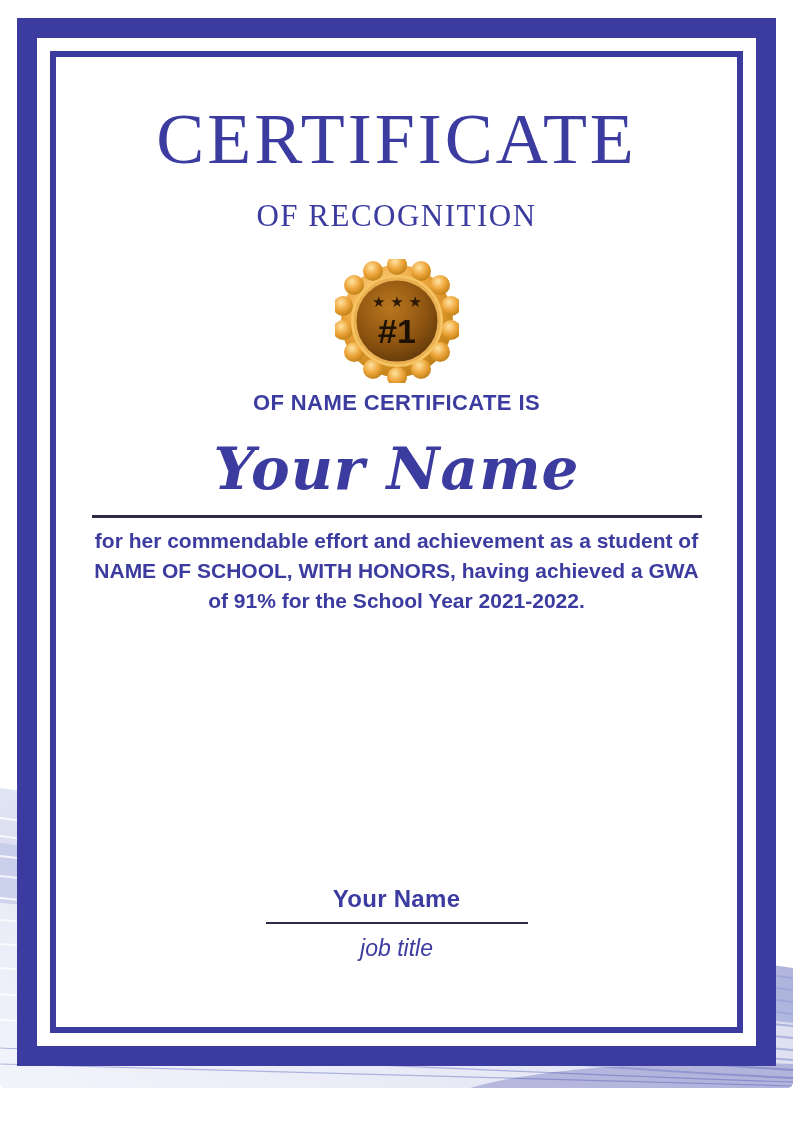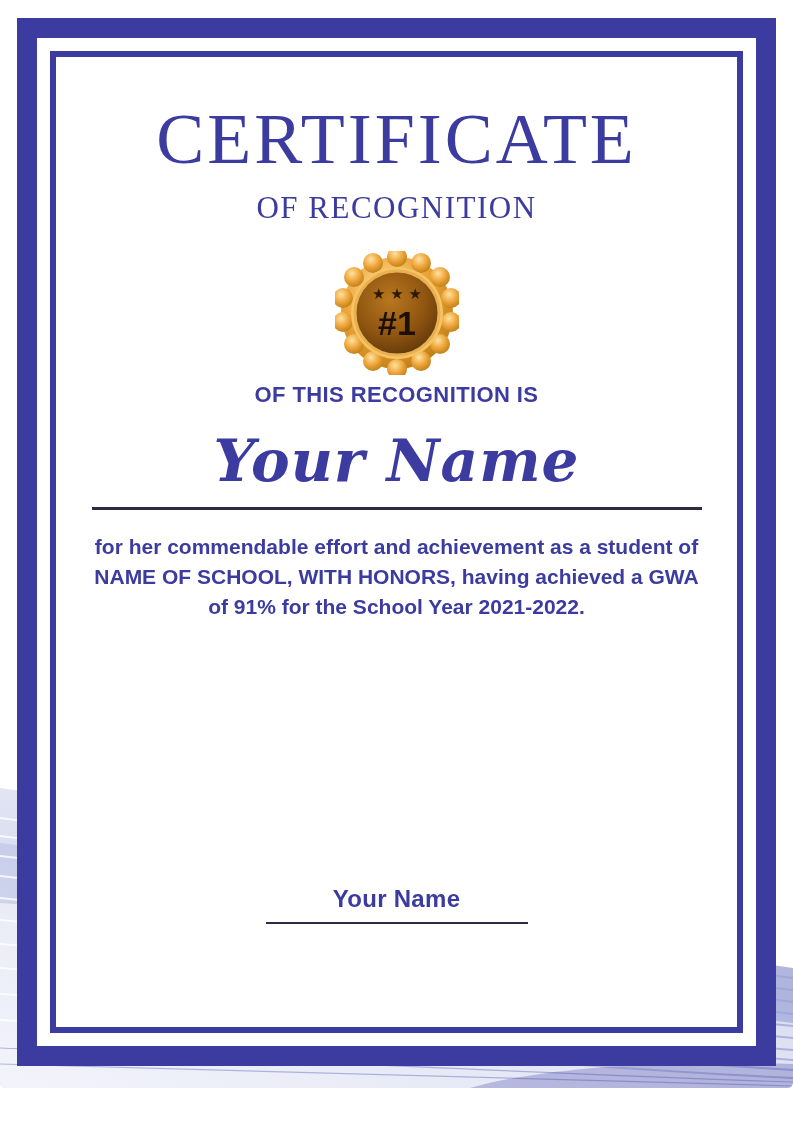--- a/index.html
+++ b/index.html
@@ -81,21 +81,21 @@
     margin: 0;
     padding-top: 44px;
     font-family: "Liberation Serif", serif;
     font-size: 72px;
     line-height: 76px;
     letter-spacing: 3px;
     color: #3b3ba0;
     font-weight: 400;
   }
   .cert-subtitle {
-    margin: 4px;
+    margin: 12px;
     padding-top: 10px;
     font-family: "Liberation Serif", serif;
     font-size: 31px;
     line-height: 34px;
     letter-spacing: 1.5px;
     color: #3b3ba0;
     font-weight: 400;
   }
 
   .seal-wrap {
@@ -127,21 +127,21 @@
 
   .rule {
     width: 610px;
     height: 3px;
     background: #2b2b45;
     margin: 14px auto 0 auto;
   }
 
   .body-text {
     margin: 0 auto;
-    padding-top: 22px;
+    padding-top: 8px;
     width: 612px;
     font-size: 21px;
     line-height: 30px;
     font-weight: bold;
     color: #3b3ba0;
   }
   .body-text.second {
     padding-top: 26px;
   }
 
@@ -270,27 +270,28 @@
             <circle r="46" fill="#f6c463"></circle>
             <circle r="42" fill="url(#sealInner)"></circle>
             <circle r="42" fill="none" stroke="#e9b052" stroke-width="3"></circle>
             <text x="0" y="-14" text-anchor="middle" font-size="15" fill="#2f1a05" font-family="DejaVu Sans, sans-serif">★ ★ ★</text>
             <text x="0" y="22" text-anchor="middle" font-size="34" font-weight="bold" fill="#1c1004" font-family="Liberation Sans, sans-serif">#1</text>
           </g>
         </g>
       </svg>
     </div>
 
-    <div class="awarded-line">OF THIS RECOGNITION IS</div>
+    <div class="awarded-line">OF NAME CERTIFICATE IS</div>
 
     <div class="recipient">Your Name</div>
 
     <div class="rule"></div>
 
     <p class="body-text">for her commendable effort and achievement as a student of NAME OF SCHOOL, WITH HONORS, having achieved a GWA of 91% for the School Year 2021-2022.</p>
 
     <div class="signature-block">
       <div class="sign-name">Your Name</div>
       <div class="sign-rule"></div>
+      <div class="sign-title">job title</div>
     </div>
 
   </div>
 </div>
 
 </body></html>

